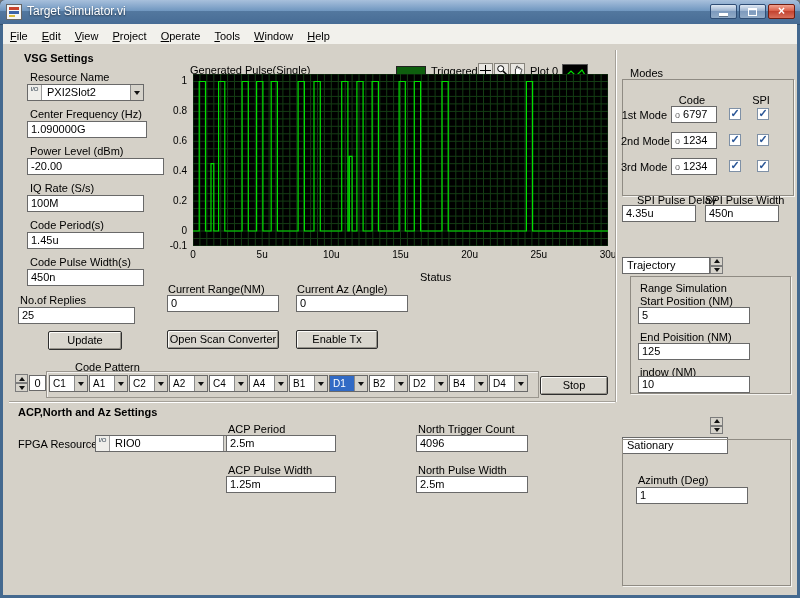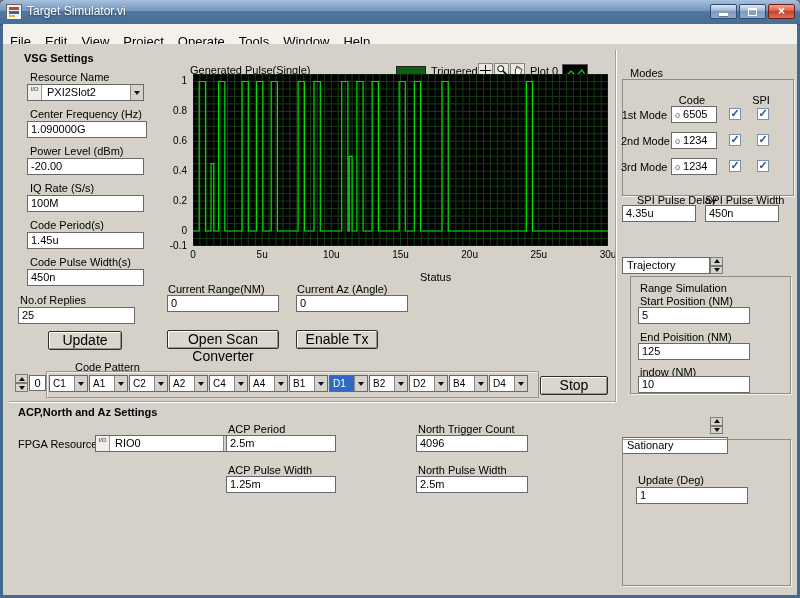--- a/index.html
+++ b/index.html
@@ -14,29 +14,29 @@
   .vi-icon .b3{position:absolute;left:2px;top:10px;width:6px;height:2px;background:#d8b93a;}
   .title-text{position:absolute;left:27px;top:0;line-height:23px;font-size:12px;color:#fff;text-shadow:0 1px 2px rgba(0,0,0,.55);}
   .winbtns{position:absolute;right:5px;top:4px;display:flex;gap:2px;}
   .wbtn{width:27px;height:15px;border-radius:2px;display:flex;align-items:center;justify-content:center;box-sizing:border-box;cursor:pointer;}
   .wbtn.minmax{background:linear-gradient(#dfe8f3,#9db4d0 45%,#7c99bd 46%,#91aac6);border:1px solid #2f4d75;}
   .wbtn.close{background:linear-gradient(#f2a390,#d9604a 45%,#c2402d 46%,#d8705c);border:1px solid #701c10;color:#fff;font-size:12px;font-weight:bold;line-height:13px;}
   .g-min{width:9px;height:3px;background:#fff;margin-top:6px;box-shadow:0 1px 0 rgba(0,0,0,.3);}
   .g-max{width:9px;height:8px;border:1px solid #fff;border-top-width:2px;box-sizing:border-box;}
   
   .menubar{position:absolute;left:3px;top:24px;width:794px;height:20px;background:#f2f1ec;border-bottom:1px solid #c6c3ba;display:flex;align-items:stretch;}
-  .menu-item{padding:8px 7px;line-height:20px;font-size:13px;color:#000;cursor:default;}
+  .menu-item{padding:2px 7px;line-height:20px;font-size:11px;color:#000;cursor:default;}
   
   .panel{position:absolute;left:3px;top:44px;width:794px;height:551px;background:#d5d1c8;overflow:hidden;}
   .lbl{position:absolute;font-size:11px;color:#000;white-space:nowrap;}
   .bold{font-weight:bold;}
   .mright{text-align:right;}
   .field{position:absolute;height:17px;background:#fff;border:1px solid #696969;box-sizing:border-box;font-size:11px;line-height:15px;padding-left:3px;color:#000;white-space:nowrap;overflow:hidden;}
   .radix{font-size:9px;color:#666;margin-right:3px;}
-  .btn{position:absolute;background:#d9d6ce;border:1px solid #2e2e2e;border-radius:2px;box-shadow:inset 1px 1px 0 #fdfcf9,inset -1px -1px 0 #95928a;font-size:14px;color:#000;text-align:center;cursor:pointer;box-sizing:border-box;}
+  .btn{position:absolute;background:#d9d6ce;border:1px solid #2e2e2e;border-radius:2px;box-shadow:inset 1px 1px 0 #fdfcf9,inset -1px -1px 0 #95928a;font-size:11px;color:#000;text-align:center;cursor:pointer;box-sizing:border-box;}
   .combo{position:absolute;height:17px;background:#fff;border:1px solid #696969;box-sizing:border-box;display:flex;align-items:stretch;font-size:11px;}
   .combo .io{width:14px;border-right:1px solid #9a9a9a;background:#efeeea;font-size:6px;line-height:7px;text-align:center;color:#234;padding-top:1px;box-sizing:border-box;}
   .combo .cval{flex:1;line-height:15px;padding-left:5px;white-space:nowrap;overflow:hidden;}
   .dd-btn{width:12px;background:#d6d3cb;border-left:1px solid #8a8a8a;display:flex;align-items:center;justify-content:center;cursor:pointer;}
   .tri-down{width:0;height:0;border-left:3.5px solid transparent;border-right:3.5px solid transparent;border-top:4px solid #111;}
   .tri-up-s{width:0;height:0;border-left:3px solid transparent;border-right:3px solid transparent;border-bottom:4px solid #111;}
   .tri-down-s{width:0;height:0;border-left:3px solid transparent;border-right:3px solid transparent;border-top:4px solid #111;}
   .chk{position:absolute;width:12px;height:12px;background:#fff;border:1px solid #7e90a6;box-sizing:border-box;font-size:11px;line-height:9px;text-align:center;color:#2b5797;font-weight:bold;cursor:pointer;}
   .groupbox{position:absolute;border:1px solid #8f8b83;box-shadow:1px 1px 0 rgba(255,255,255,.75);box-sizing:border-box;}
   .divider-h{position:absolute;height:1px;background:#a5a199;box-shadow:0 1px 0 #fff;}
@@ -110,21 +110,21 @@
       <span class="cval">PXI2Slot2</span>
       <span class="dd-btn">
           <span class="tri-down"></span>
         </span>
     </div>
 
     <span class="lbl" style="left:27px;top:64px;">Center Frequency (Hz)</span>
     <div class="field" style="left:24px;top:77px;width:120px;">1.090000G</div>
 
     <span class="lbl" style="left:27px;top:101px;">Power Level (dBm)</span>
-    <div class="field" style="left:24px;top:114px;width:117px;">-20.00</div>
+    <div class="field" style="left:24px;top:114px;width:137px;">-20.00</div>
 
     <span class="lbl" style="left:27px;top:138px;">IQ Rate (S/s)</span>
     <div class="field" style="left:24px;top:151px;width:117px;">100M</div>
 
     <span class="lbl" style="left:27px;top:175px;">Code Period(s)</span>
     <div class="field" style="left:24px;top:188px;width:117px;">1.45u</div>
 
     <span class="lbl" style="left:27px;top:212px;">Code Pulse Width(s)</span>
     <div class="field" style="left:24px;top:225px;width:117px;">450n</div>
 
@@ -422,25 +422,25 @@
     <div class="ring" style="left:619px;top:393px;width:106px;">Sationary</div>
     <div class="spin" style="left:707px;top:373px;height:17px;">
       <div class="sb">
           <span class="tri-up-s"></span>
         </div>
       <div class="sb">
           <span class="tri-down-s"></span>
         </div>
     </div>
     <div class="groupbox" style="left:619px;top:395px;width:169px;height:147px;"></div>
-    <span class="lbl" style="left:635px;top:430px;">Update (Deg)</span>
+    <span class="lbl" style="left:635px;top:430px;">Azimuth (Deg)</span>
     <div class="field" style="left:633px;top:443px;width:112px;">1</div>
 
   <div class="lbl mright" style="left: 618px; top: 65px; width: 46px;">1st Mode</div>
-      <div class="field" style="left: 668px; top: 62px; width: 46px;"><span class="radix">o</span><span>6505</span></div>
+      <div class="field" style="left: 668px; top: 62px; width: 46px;"><span class="radix">o</span><span>6797</span></div>
       <div class="chk" style="left: 726px; top: 64px;">✓</div>
       <div class="chk" style="left: 754px; top: 64px;">✓</div>
       <div class="lbl mright" style="left: 618px; top: 91px; width: 46px;">2nd Mode</div>
       <div class="field" style="left: 668px; top: 88px; width: 46px;"><span class="radix">o</span><span>1234</span></div>
       <div class="chk" style="left: 726px; top: 90px;">✓</div>
       <div class="chk" style="left: 754px; top: 90px;">✓</div>
       <div class="lbl mright" style="left: 618px; top: 117px; width: 46px;">3rd Mode</div>
       <div class="field" style="left: 668px; top: 114px; width: 46px;"><span class="radix">o</span><span>1234</span></div>
       <div class="chk" style="left: 726px; top: 116px;">✓</div>
       <div class="chk" style="left: 754px; top: 116px;">✓</div>

